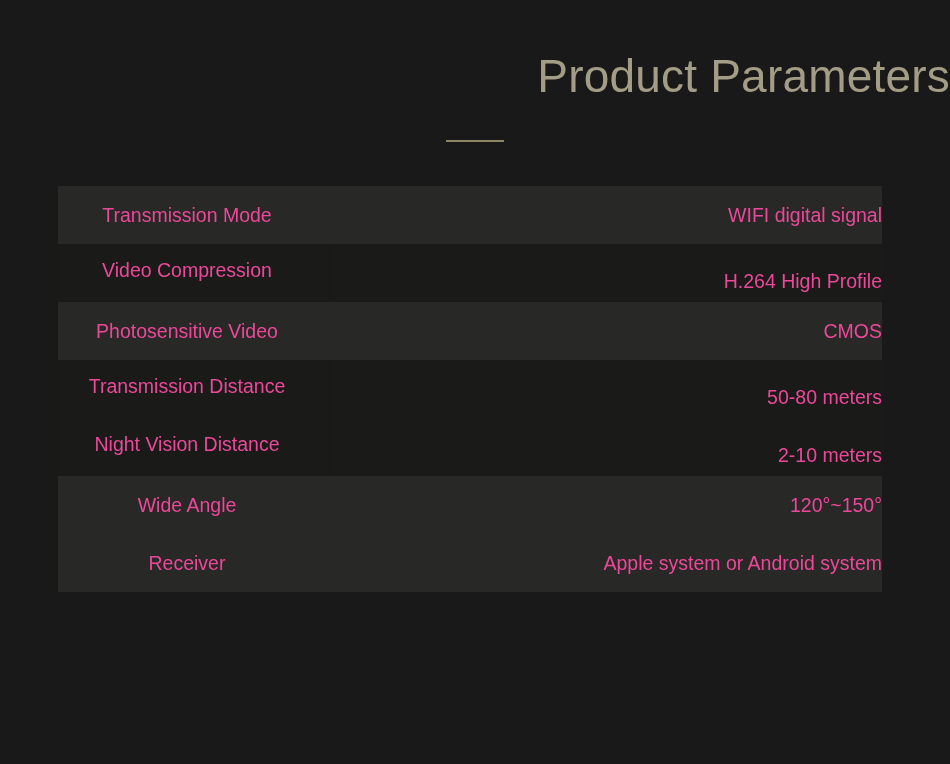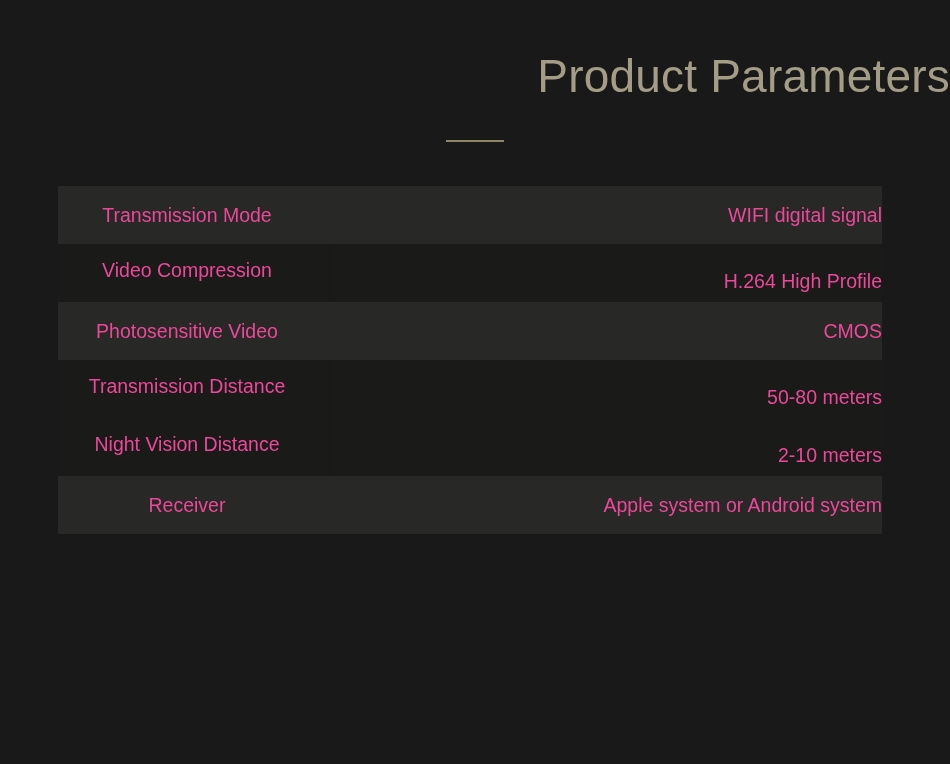--- a/index.html
+++ b/index.html
@@ -143,19 +143,23 @@
       </tr>
       <tr class="spec-row-dark">
         <td class="spec-label">Transmission Distance</td>
         <td class="spec-value">50-80 meters</td>
       </tr>
       <tr class="spec-row-dark">
         <td class="spec-label">Night Vision Distance</td>
         <td class="spec-value">2-10 meters</td>
       </tr>
       <tr class="spec-row-light">
+        <td class="spec-label">Wide Angle</td>
+        <td class="spec-value">120°~150°</td>
+      </tr>
+      <tr class="spec-row-light">
         <td class="spec-label">Receiver</td>
         <td class="spec-value">Apple system or Android system</td>
       </tr>
     </tbody>
   </table>
 
 </div>
 
 </body></html>

